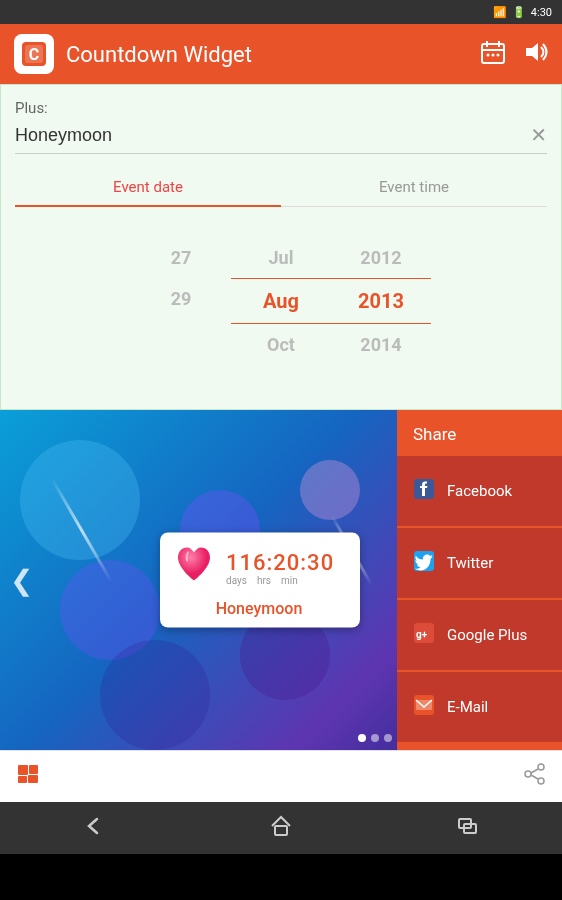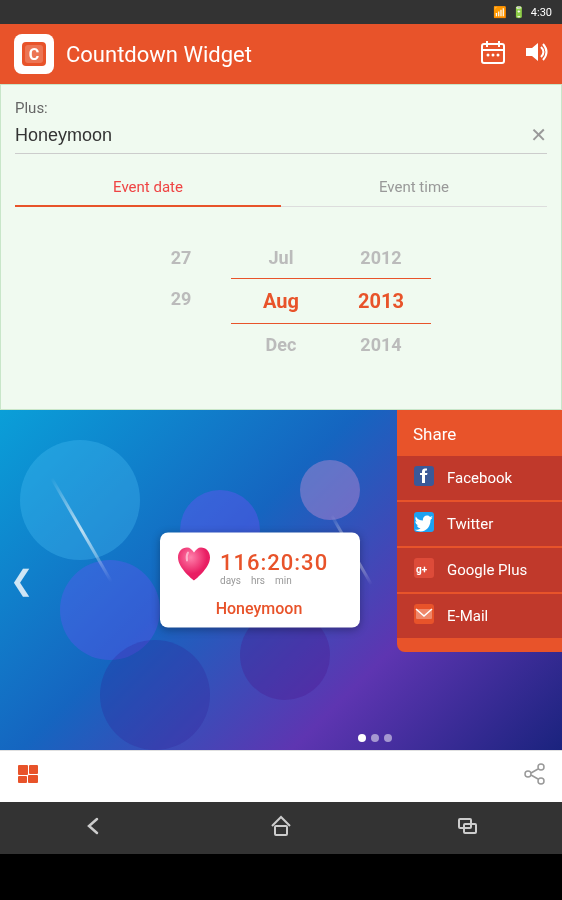--- a/index.html
+++ b/index.html
@@ -215,21 +215,21 @@
       border-radius: 8px;
       padding: 10px 14px 10px 12px;
       display: flex;
       flex-direction: column;
       min-width: 200px;
       box-shadow: 0 2px 8px rgba(0,0,0,0.3);
     }
     .widget-top {
       display: flex;
       align-items: center;
-      gap: 4px;
+      gap: 10px;
     }
     .heart-icon {
       font-size: 38px;
       color: #e91e63;
       line-height: 1;
     }
     .countdown-info {
       display: flex;
       flex-direction: column;
     }
@@ -267,21 +267,21 @@
     .share-title {
       color: white;
       font-size: 17px;
       padding: 0 16px 12px;
       font-weight: 400;
     }
     .share-item {
       display: flex;
       align-items: center;
       gap: 12px;
-      padding: 10px 16px;
+      padding: 23px 16px;
       color: white;
       font-size: 15px;
       cursor: pointer;
       background: #c0392b;
       margin-bottom: 2px;
     }
     .share-item:last-child { margin-bottom: 0; }
     .share-icon {
       font-size: 18px;
       width: 22px;
@@ -413,21 +413,21 @@
   <div class="date-picker">
 
     <div class="date-column">
       <div class="date-row">27</div>
       <div class="date-row">29</div>
     </div>
 
     <div class="date-column">
       <div class="date-row">Jul</div>
       <div class="date-row selected">Aug</div>
-      <div class="date-row">Dec</div>
+      <div class="date-row">Oct</div>
     </div>
 
     <div class="date-column">
       <div class="date-row">2012</div>
       <div class="date-row selected">2013</div>
       <div class="date-row">2014</div>
     </div>
   </div>
 </div>
 

